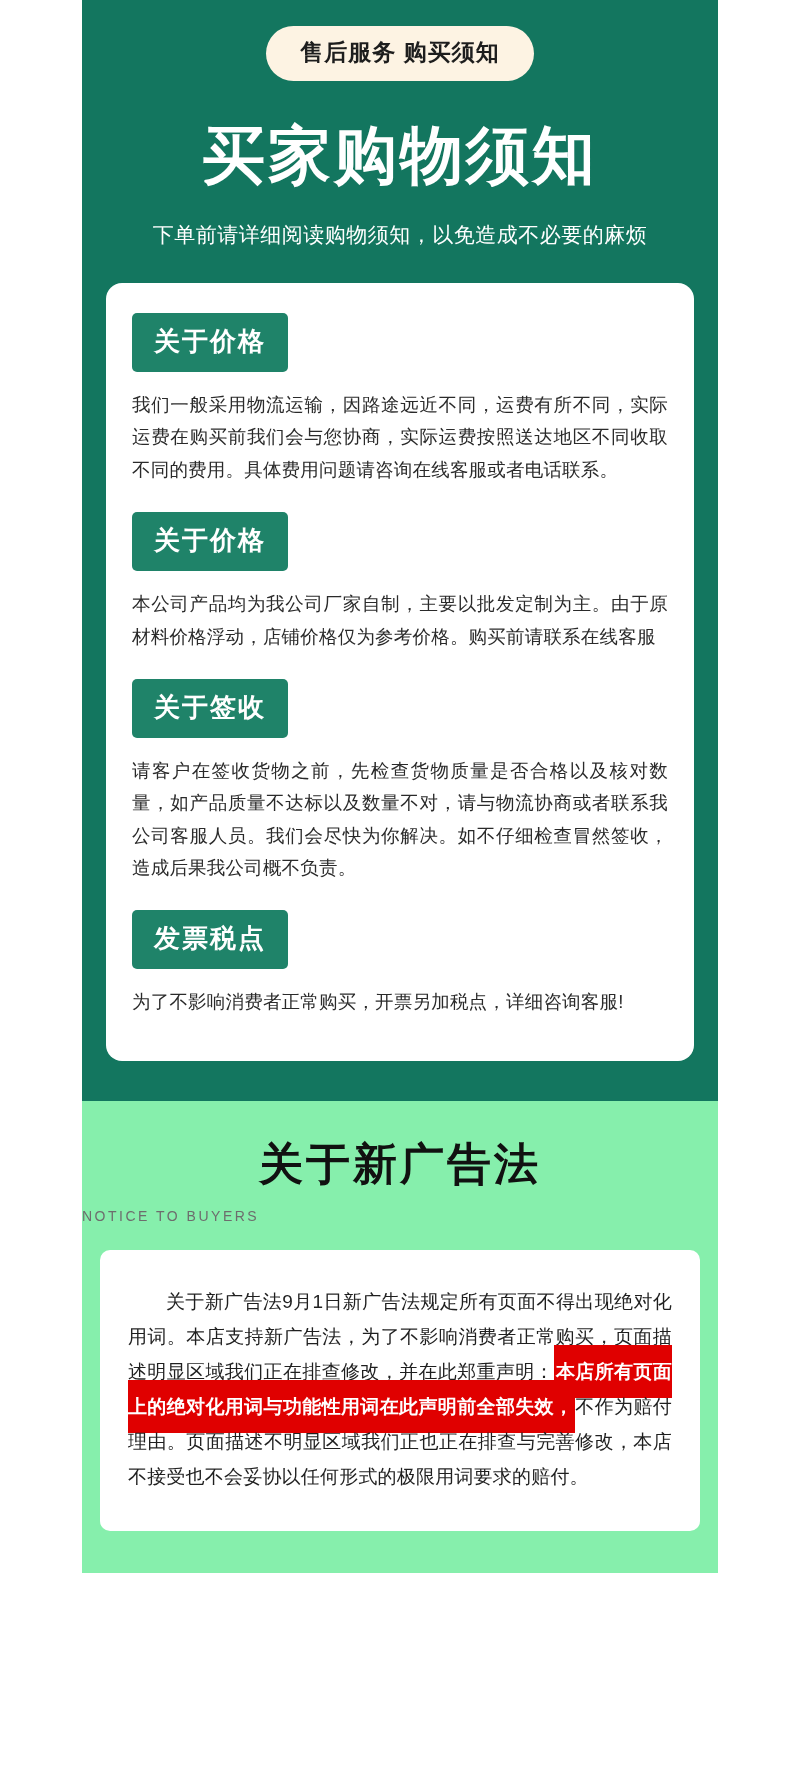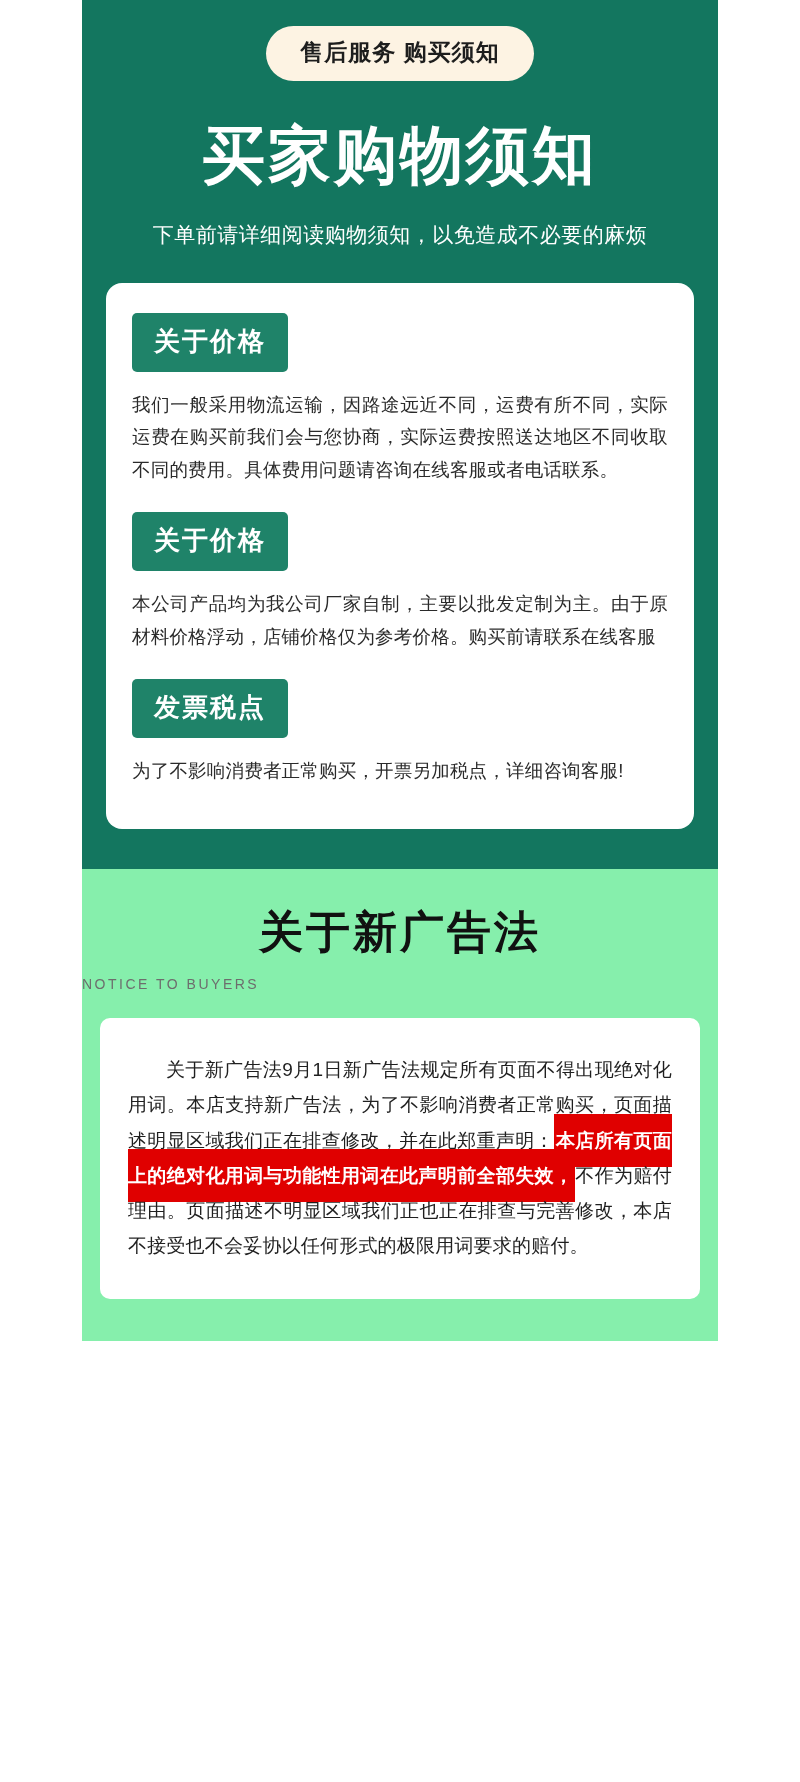--- a/index.html
+++ b/index.html
@@ -148,20 +148,24 @@
       <div class="block">
         <span class="block-tag">关于价格</span>
         <div class="block-body">我们一般采用物流运输，因路途远近不同，运费有所不同，实际运费在购买前我们会与您协商，实际运费按照送达地区不同收取不同的费用。具体费用问题请咨询在线客服或者电话联系。</div>
       </div>
 
       <div class="block">
         <span class="block-tag">关于价格</span>
         <div class="block-body">本公司产品均为我公司厂家自制，主要以批发定制为主。由于原材料价格浮动，店铺价格仅为参考价格。购买前请联系在线客服</div>
       </div>
 
+      <div class="block">
+        <span class="block-tag">关于签收</span>
+        <div class="block-body">请客户在签收货物之前，先检查货物质量是否合格以及核对数量，如产品质量不达标以及数量不对，请与物流协商或者联系我公司客服人员。我们会尽快为你解决。如不仔细检查冒然签收，造成后果我公司概不负责。</div>
+      </div>
 
       <div class="block">
         <span class="block-tag">发票税点</span>
         <div class="block-body">为了不影响消费者正常购买，开票另加税点，详细咨询客服!</div>
       </div>
 
     </div>
   </div>
 
   <div class="grey-section">

